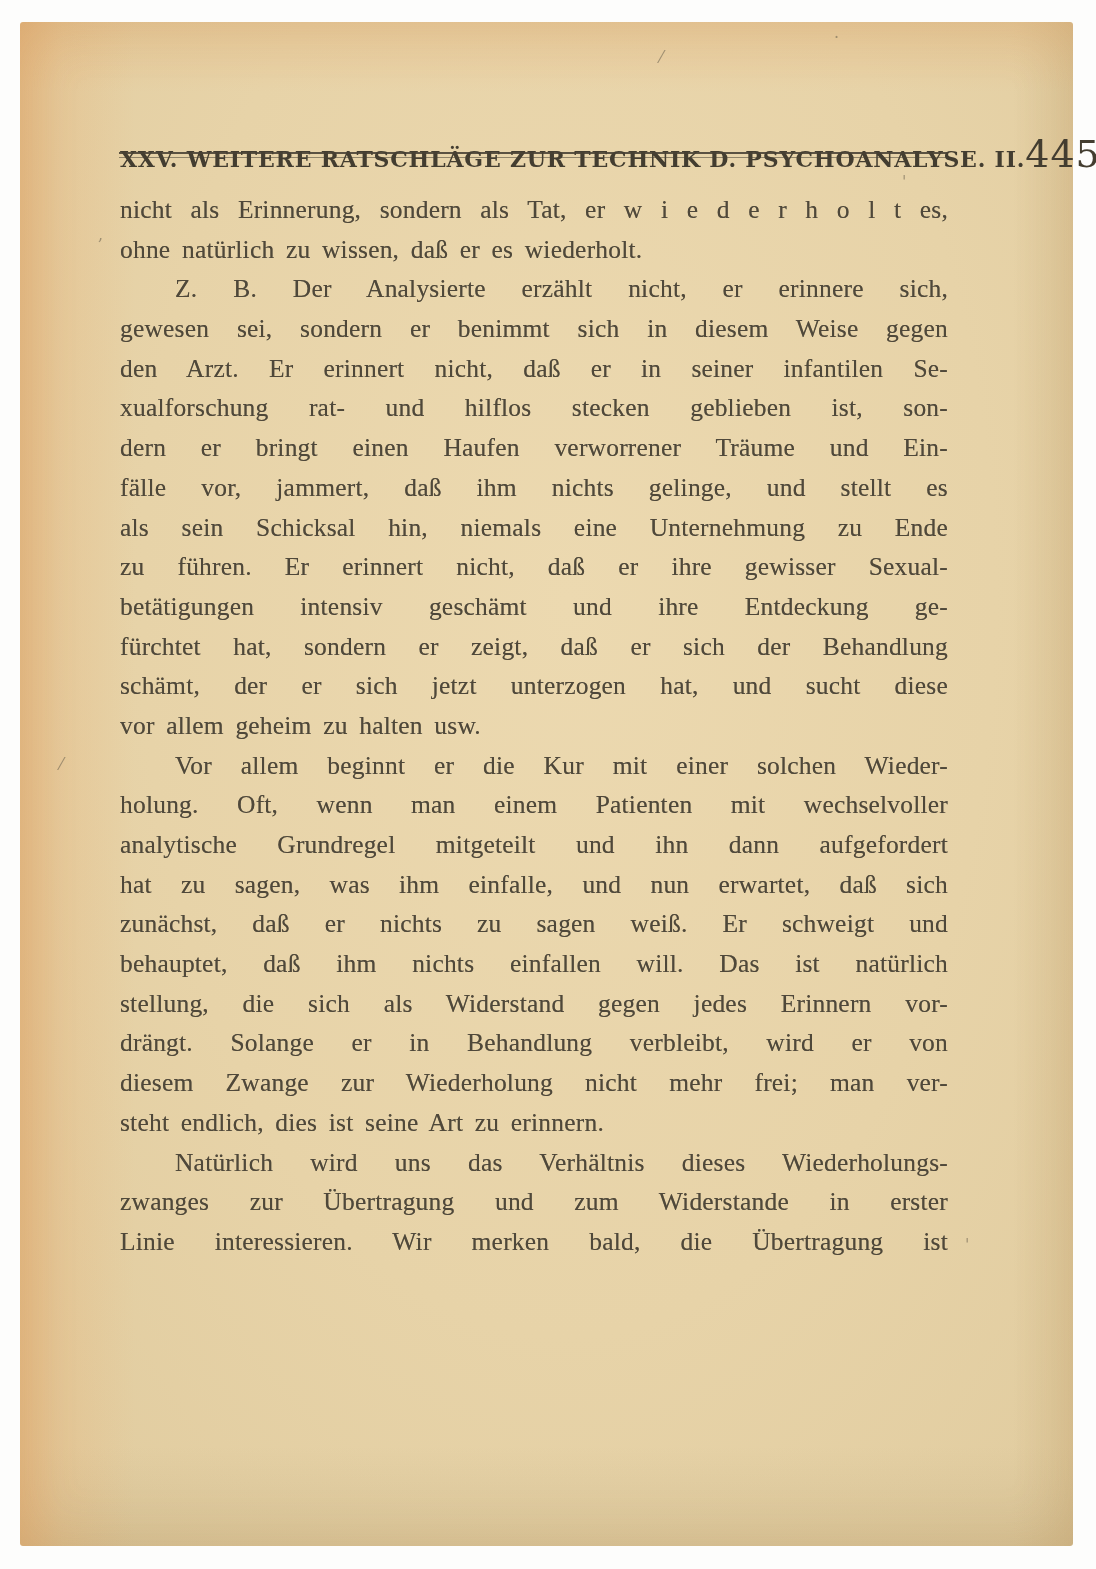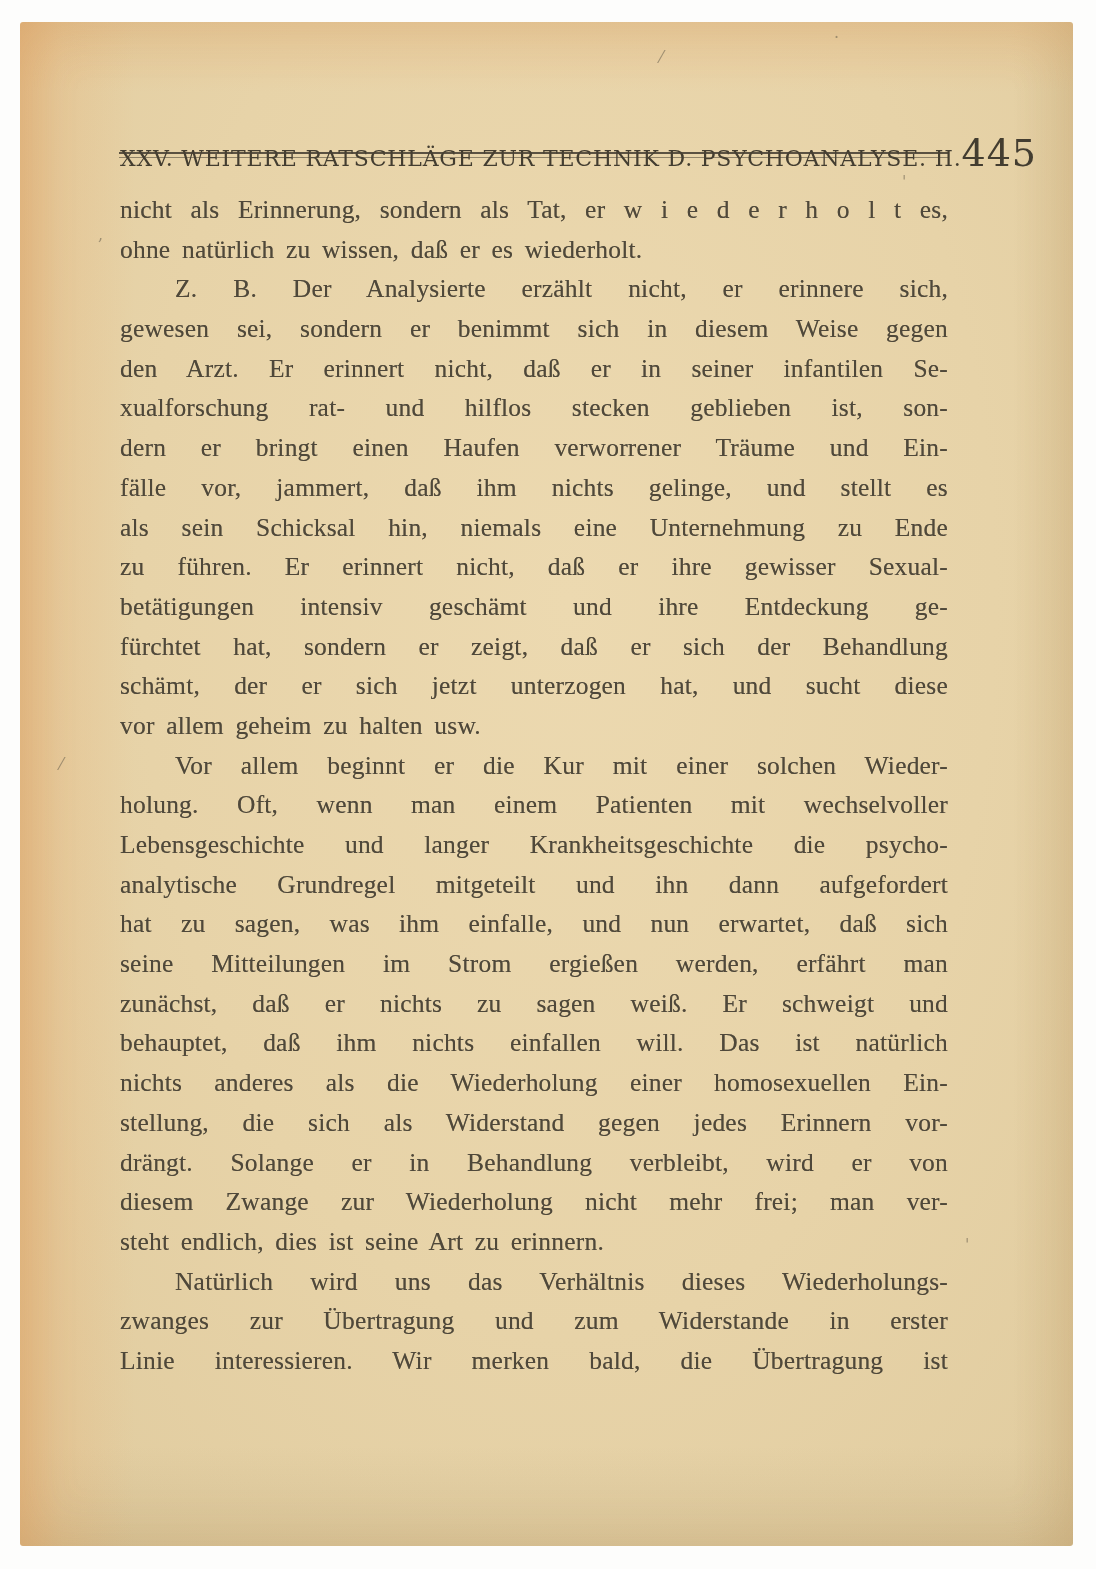--- a/index.html
+++ b/index.html
@@ -41,21 +41,21 @@
     display: flex;
     justify-content: space-between;
     align-items: baseline;
     color: #44three;
     color: #433d30;
   }
   .running-head .title {
     font-size: 22px;
     letter-spacing: 0.8px;
     white-space: nowrap;
-    font-weight: normal;
+    font-weight: bold;
     margin-top: 28px;
   }
   .running-head .folio {
     font-size: 38px;
     letter-spacing: 1px;
     font-weight: normal;
   }
   .head-rule {
     position: absolute;
     left: 99px;
@@ -124,27 +124,24 @@
         <div class="line j">dern er bringt einen Haufen verworrener Träume und Ein-</div>
         <div class="line j">fälle vor, jammert, daß ihm nichts gelinge, und stellt es</div>
         <div class="line j">als sein Schicksal hin, niemals eine Unternehmung zu Ende</div>
         <div class="line j">zu führen. Er erinnert nicht, daß er ihre gewisser Sexual-</div>
         <div class="line j">betätigungen intensiv geschämt und ihre Entdeckung ge-</div>
         <div class="line j">fürchtet hat, sondern er zeigt, daß er sich der Behandlung</div>
         <div class="line j">schämt, der er sich jetzt unterzogen hat, und sucht diese</div>
         <div class="line">vor allem geheim zu halten usw.</div>
         <div class="line j ind">Vor allem beginnt er die Kur mit einer solchen Wieder-</div>
         <div class="line j">holung. Oft, wenn man einem Patienten mit wechselvoller</div>
-        <div class="line j">Lebensgeschichte und langer Krankheitsgeschichte die psycho-</div>
         <div class="line j">analytische Grundregel mitgeteilt und ihn dann aufgefordert</div>
         <div class="line j">hat zu sagen, was ihm einfalle, und nun erwartet, daß sich</div>
-        <div class="line j">seine Mitteilungen im Strom ergießen werden, erfährt man</div>
         <div class="line j">zunächst, daß er nichts zu sagen weiß. Er schweigt und</div>
         <div class="line j">behauptet, daß ihm nichts einfallen will. Das ist natürlich</div>
-        <div class="line j">nichts anderes als die Wiederholung einer homosexuellen Ein-</div>
         <div class="line j">stellung, die sich als Widerstand gegen jedes Erinnern vor-</div>
         <div class="line j">drängt. Solange er in Behandlung verbleibt, wird er von</div>
         <div class="line j">diesem Zwange zur Wiederholung nicht mehr frei; man ver-</div>
         <div class="line">steht endlich, dies ist seine Art zu erinnern.</div>
         <div class="line j ind">Natürlich wird uns das Verhältnis dieses Wiederholungs-</div>
         <div class="line j">zwanges zur Übertragung und zum Widerstande in erster</div>
         <div class="line j">Linie interessieren. Wir merken bald, die Übertragung ist</div>
       </div>
 
   <span class="speck" style="left: 814px; top: 8px;">·</span>

